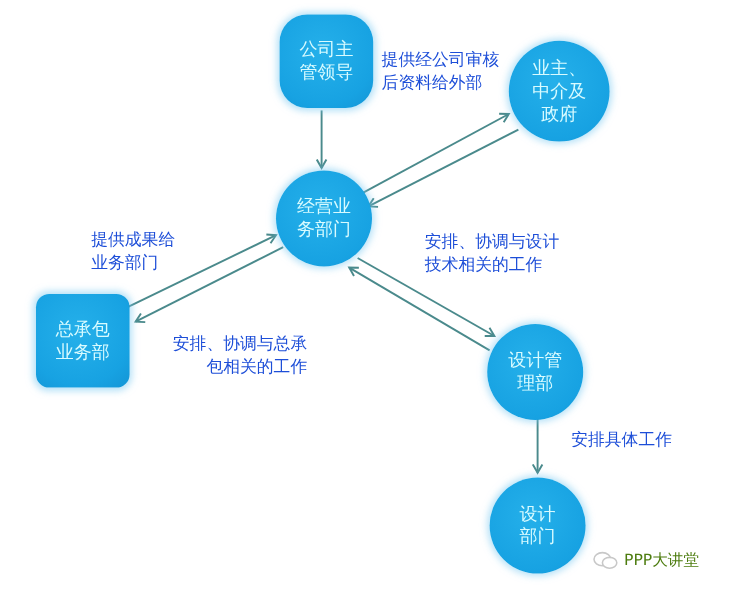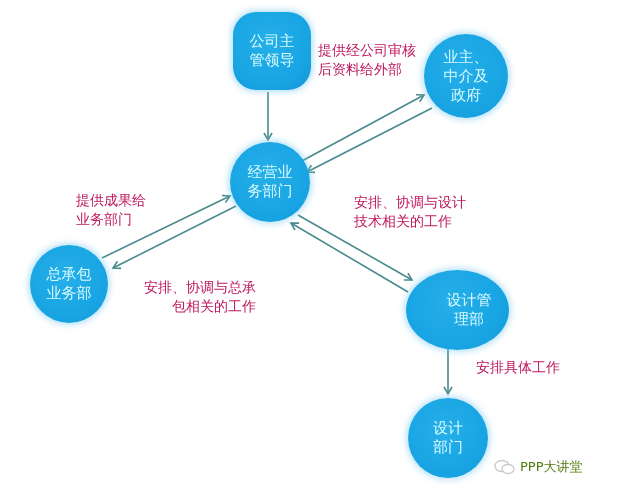--- a/index.html
+++ b/index.html
@@ -8,21 +8,21 @@
   svg.edges { position: absolute; left: 0; top: 0; }
   .node {
     position: absolute; border-radius: 50%;
     background: radial-gradient(circle at 45% 40%, #25b0ea 0%, #17a2e2 70%, #1395d6 100%);
     box-shadow: 0 0 6px 2px rgba(120, 200, 240, 0.55);
     display: flex; align-items: center; justify-content: center; text-align: center;
     color: #d8fbff; font-size: 15px; line-height: 19px; font-weight: normal;
     white-space: pre-line;
   }
   .label {
-    position: absolute; color: #be185d; font-size: 14px; line-height: 19px;
+    position: absolute; color: #1d4ed8; font-size: 14px; line-height: 19px;
     white-space: pre-line;
   }
   .watermark {
     position: absolute; left: 494px; top: 458px; color: #4d7c0f; font-size: 13px;
     display: flex; align-items: center; gap: 4px;
   }
   .wm-icon { width: 22px; height: 16px; }
 </style>
 </head>
 <body>
@@ -50,23 +50,23 @@
   </g>
 </svg>
 
 <div class="node" style="left:233px; top:12px; width:78px; height:78px;border-radius:23px;">公司主
 管领导</div>
 <div class="node" style="left:424px; top:34px; width:84px; height:84px;">业主、
 中介及
 政府</div>
 <div class="node" style="left:230px; top:142px; width:80px; height:80px;">经营业
 务部门</div>
-<div class="node" style="left:30px; top:245px; width:78px; height:78px;">总承包
+<div class="node" style="left:30px; top:245px; width:78px; height:78px;border-radius:11px;">总承包
 业务部</div>
-<div class="node" style="left:406px; top:270px; width:80px; height:80px;padding-left:23px;">设计管
+<div class="node" style="left:406px; top:270px; width:80px; height:80px;">设计管
 理部</div>
 <div class="node" style="left:408px; top:398px; width:80px; height:80px;">设计
 部门</div>
 
 <div class="label" style="left:318px; top:41px;">提供经公司审核
 后资料给外部</div>
 <div class="label" style="left:76px; top:191px;">提供成果给
 业务部门</div>
 <div class="label" style="left:354px; top:193px;">安排、协调与设计
 技术相关的工作</div>

